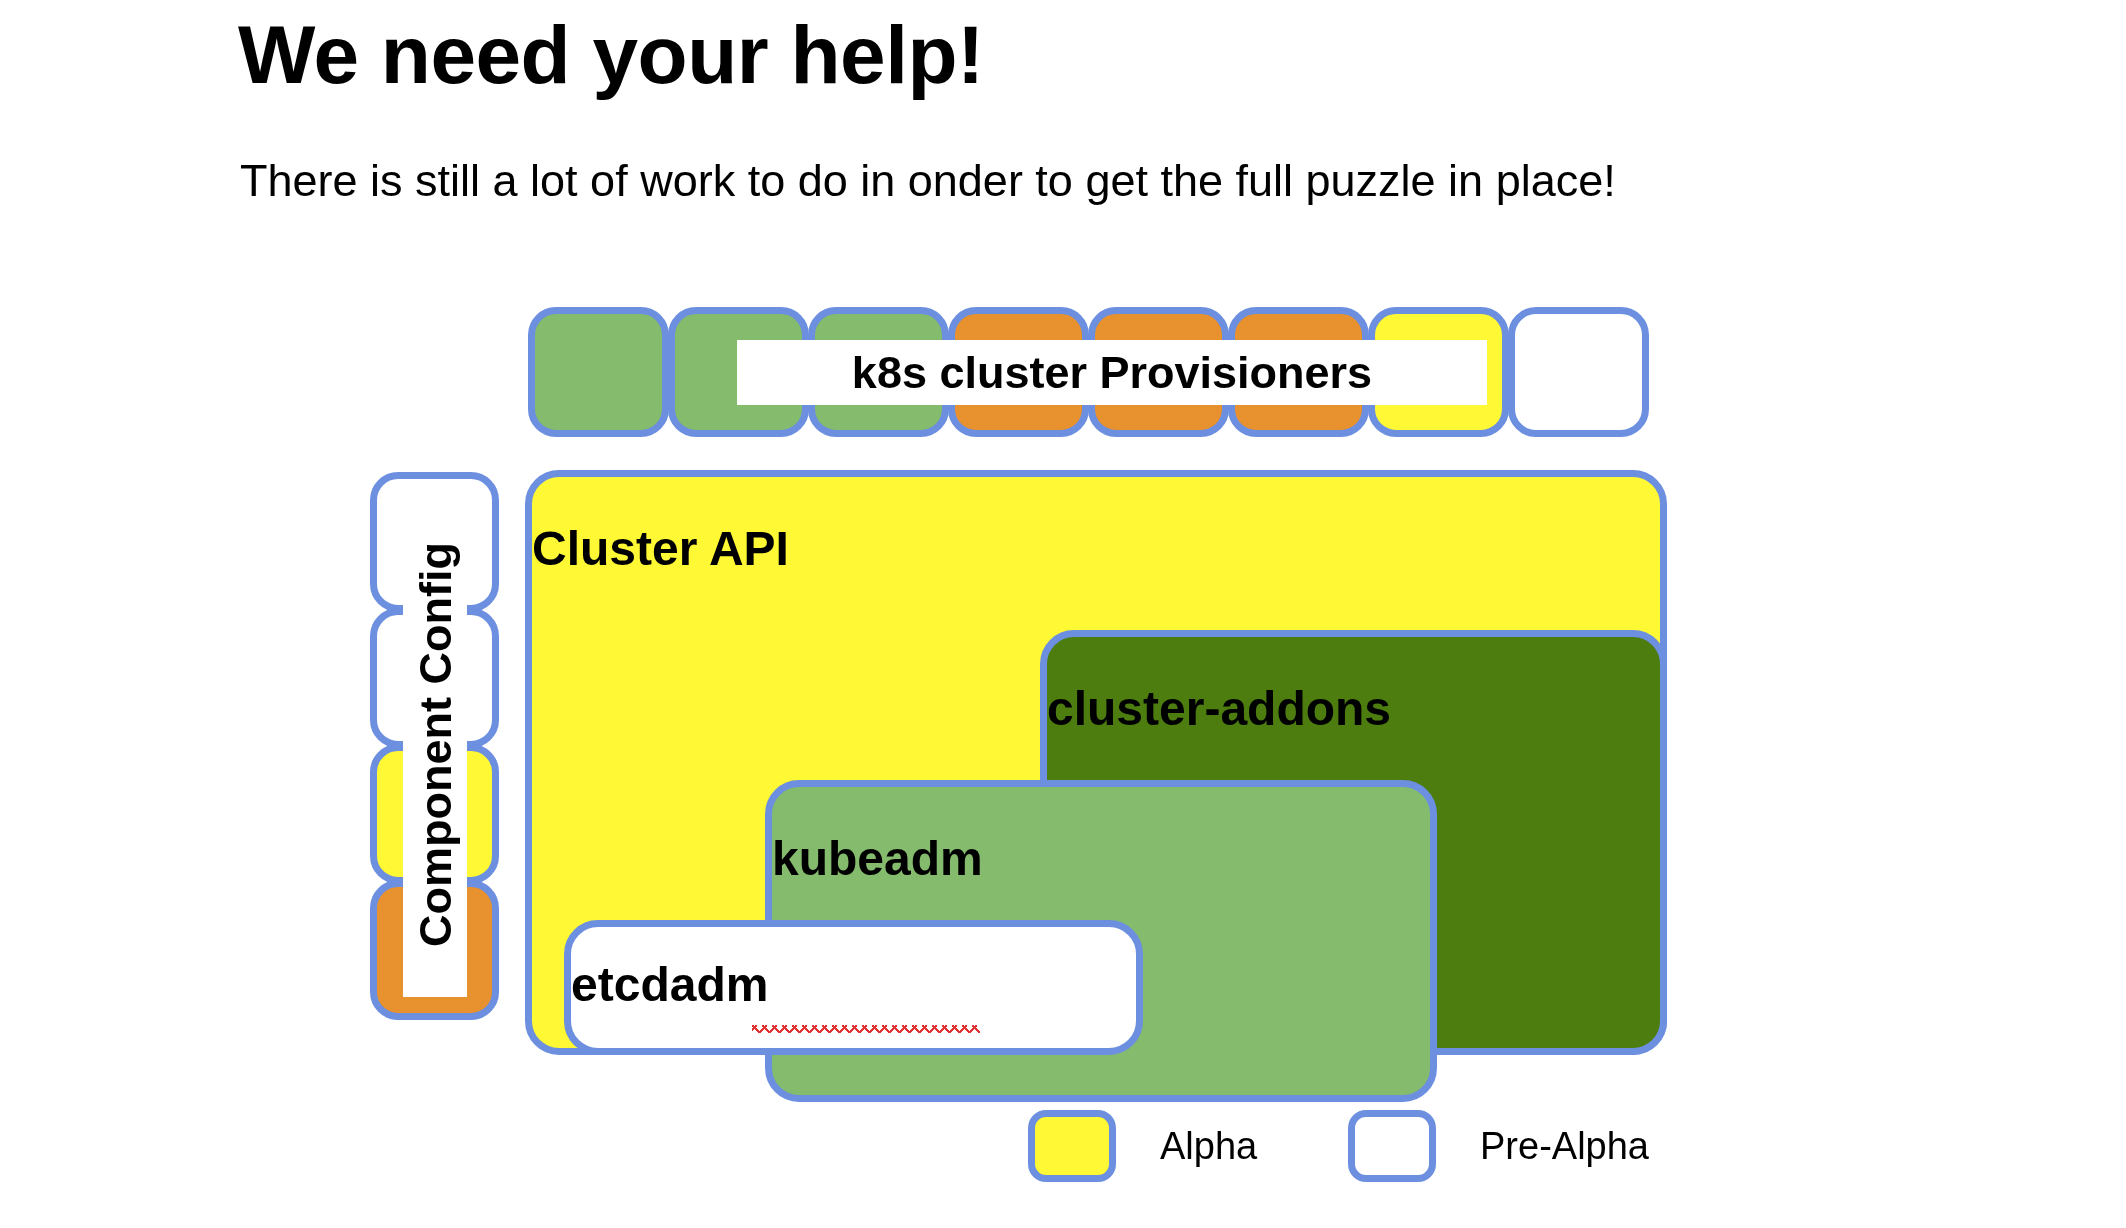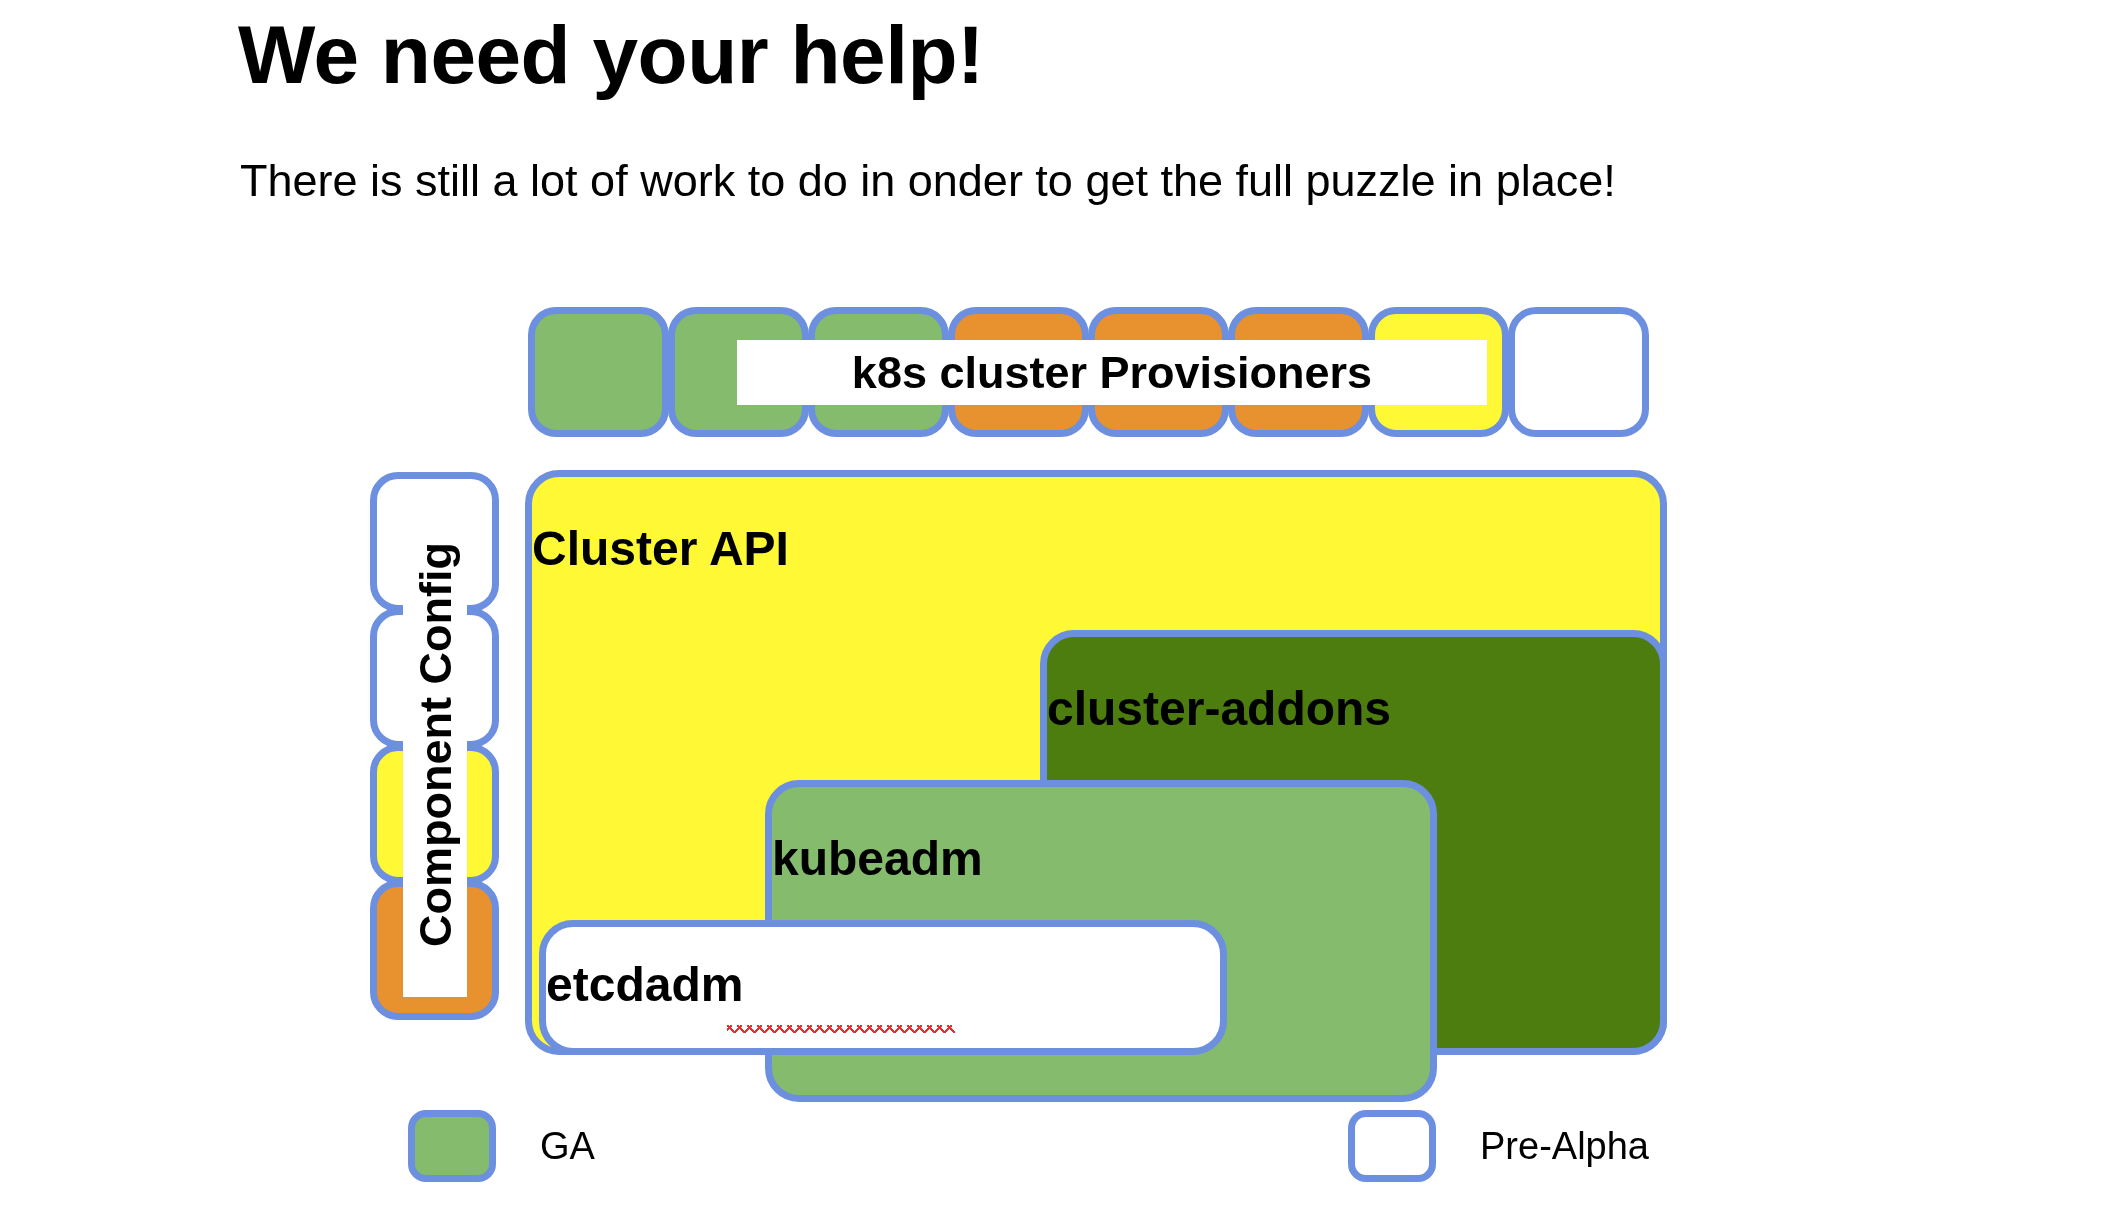--- a/index.html
+++ b/index.html
@@ -129,21 +129,21 @@
       linear-gradient(45deg, transparent 44%, #e03030 44%, #e03030 56%, transparent 56%),
       linear-gradient(-45deg, transparent 44%, #e03030 44%, #e03030 56%, transparent 56%);
     background-size: 10px 10px;
     background-repeat: repeat-x;
     background-position: 0 4px, 5px 4px;
   }
 
   #box-cluster-api    { left: 525px;  top: 470px;  width: 1142px; height: 585px; background: #FFF834; z-index: 10; }
   #box-cluster-addons { left: 1040px; top: 630px;  width: 627px;  height: 425px; background: #ffffff; z-index: 20; }
   #box-kubeadm        { left: 765px;  top: 780px;  width: 672px;  height: 322px; background: #85BB6C; z-index: 30; }
-  #box-etcdadm        { left: 539px;  top: 920px;  width: 688px;  height: 135px; background: #ffffff; z-index: 40; }
+  #box-etcdadm        { left: 564px;  top: 920px;  width: 579px;  height: 135px; background: #ffffff; z-index: 40; }
 
   
   #legend {
     position: absolute;
     left: 0;
     top: 1110px;
     width: 100%;
     height: 110px;
   }
   .legend-item {
@@ -210,21 +210,21 @@
   <div class="stack-label" style="top:44px;">kubeadm</div>
 </div>
 
 <div class="stack-box" id="box-etcdadm" style="background: rgb(255, 255, 255);">
   <div class="stack-label" style="top:30px;">etcdadm</div>
   <div class="squiggle" id="etcdadm-squiggle" style="left: 181px; top: 94px; width: 228px; display: block;"></div>
 </div>
 
 <div id="legend">
 
-<div class="legend-item" style="left: 408px;">
-      <div class="legend-swatch" style="background: rgb(133, 187, 108);"></div>
-      <div class="legend-label">GA</div>
+    <div class="legend-item" style="left: 1028px;">
+      <div class="legend-swatch" style="background: rgb(255, 248, 52);"></div>
+      <div class="legend-label">Alpha</div>
     </div>
     <div class="legend-item" style="left: 1348px;">
       <div class="legend-swatch" style="background: rgb(255, 255, 255);"></div>
       <div class="legend-label">Pre-Alpha</div>
     </div>
   </div>
 
 </body></html>

